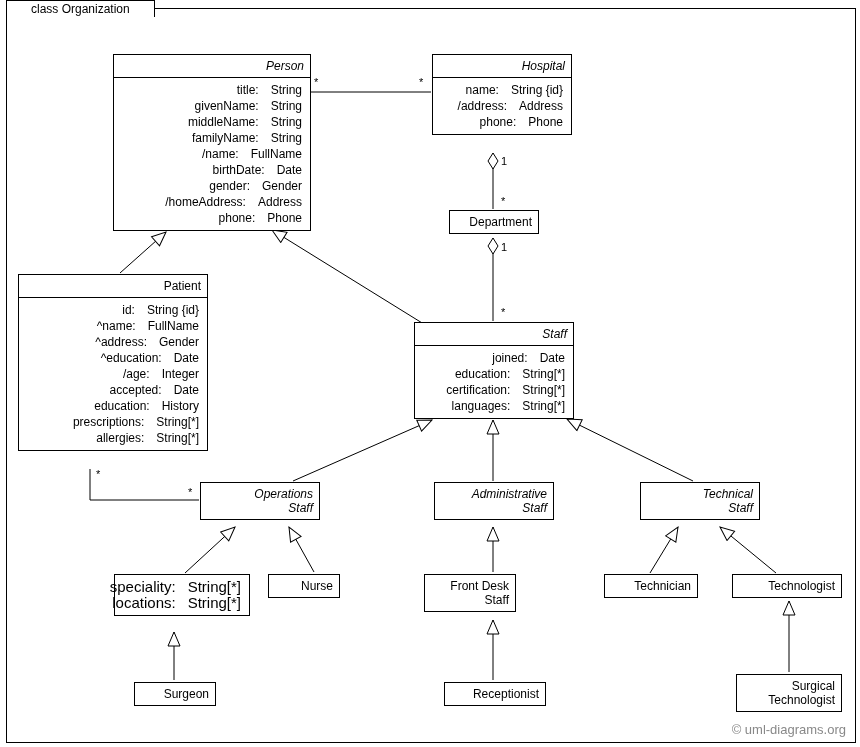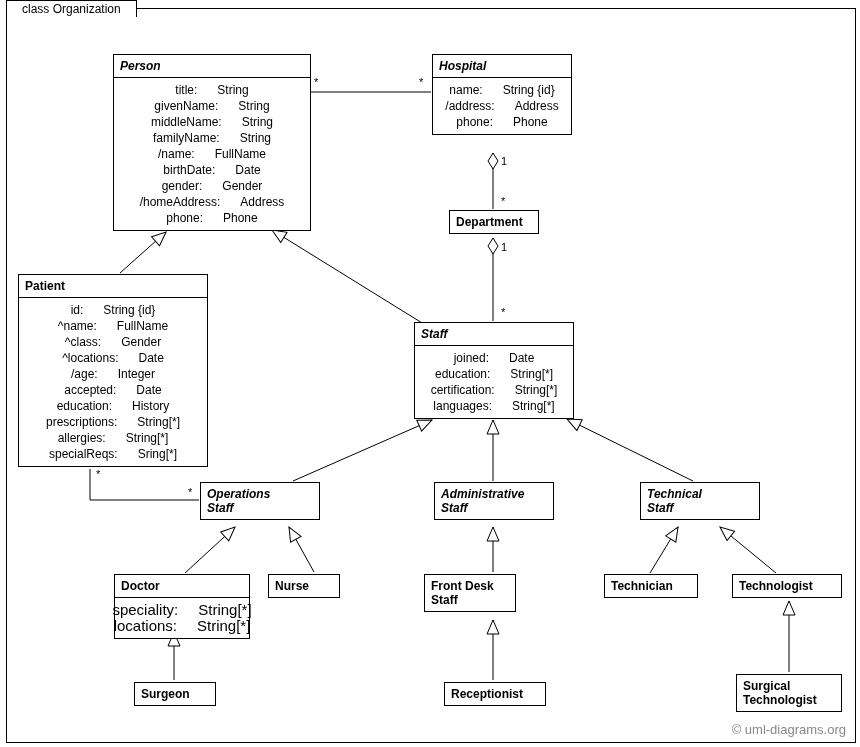--- a/index.html
+++ b/index.html
@@ -1,23 +1,23 @@
 <!DOCTYPE html>
 <html><head>
 <meta charset="utf-8">
 <style>
 body{margin:0;font-family:Arial,sans-serif;font-size:12px;background:#fff;color:#000}
 .canvas{position:relative;width:860px;height:747px}
 .frame{position:absolute;left:6px;top:8px;width:848px;height:733px;border:1px solid #000}
-.frame-tab{position:absolute;left:6px;top:0;background:#fff;padding:0 15px;border:1px solid #000;border-bottom:none;font-size:12px;line-height:16px}
+.frame-tab{position:absolute;left:6px;top:0;background:#fff;padding:0 24px;border:1px solid #000;border-bottom:none;font-size:12px;line-height:16px}
 .box{position:absolute;border:1px solid #000;background:#fff}
-.box-title{text-align:left;font-style:italic;font-weight:bold;padding:4px 6px;border-bottom:1px solid #000}
+.box-title{text-align:right;font-style:italic;font-weight:normal;padding:4px 6px;border-bottom:1px solid #000}
 .box-title.no-sep{border-bottom:none}
 .attrs{padding:4px 8px}
-.row{display:flex;justify-content:center;gap:20px;line-height:16px}
+.row{display:flex;justify-content:flex-end;gap:12px;line-height:16px}
 .row span:first-child{white-space:nowrap}
 .row span:last-child{white-space:nowrap}
 svg.edges{position:absolute;left:0;top:0;width:860px;height:747px;pointer-events:none}
 .mult{position:absolute;font-size:11px}
 .copyright{position:absolute;right:14px;bottom:10px;color:#888;font-size:13px}
 </style>
 </head>
 <body>
 
 <div class="canvas">
@@ -149,25 +149,25 @@
     <div class="attrs">
         <div class="row">
           <span>id:</span>
           <span>String {id}</span>
         </div>
         <div class="row">
           <span>^name:</span>
           <span>FullName</span>
         </div>
         <div class="row">
-          <span>^class:</span>
+          <span>^address:</span>
           <span>Gender</span>
         </div>
         <div class="row">
-          <span>^locations:</span>
+          <span>^education:</span>
           <span>Date</span>
         </div>
         <div class="row">
           <span>/age:</span>
           <span>Integer</span>
         </div>
         <div class="row">
           <span>accepted:</span>
           <span>Date</span>
         </div>
@@ -175,24 +175,20 @@
           <span>education:</span>
           <span>History</span>
         </div>
         <div class="row">
           <span>prescriptions:</span>
           <span>String[*]</span>
         </div>
         <div class="row">
           <span>allergies:</span>
           <span>String[*]</span>
-        </div>
-        <div class="row">
-          <span>specialReqs:</span>
-          <span>Sring[*]</span>
         </div>
       </div>
   </div>
 
   <div class="box" style="left:414px;top:322px;width:158px">
     <div class="box-title">Staff</div>
     <div class="attrs">
         <div class="row">
           <span>joined:</span>
           <span>Date</span>
@@ -227,21 +223,20 @@
   </div>
 
   <div class="box" style="left:640px;top:482px;width:118px;text-align:center">
     <div class="box-title no-sep">
       <div>Technical</div>
       <div>Staff</div>
     </div>
   </div>
 
   <div class="box" style="left:114px;top:574px;width:134px">
-    <div class="box-title" style="font-style:normal">Doctor</div>
     <div class="attrs" style="font-size:15px">
         <div class="row">
           <span>speciality:</span>
           <span>String[*]</span>
         </div>
         <div class="row">
           <span>locations:</span>
           <span>String[*]</span>
         </div>
       </div>

